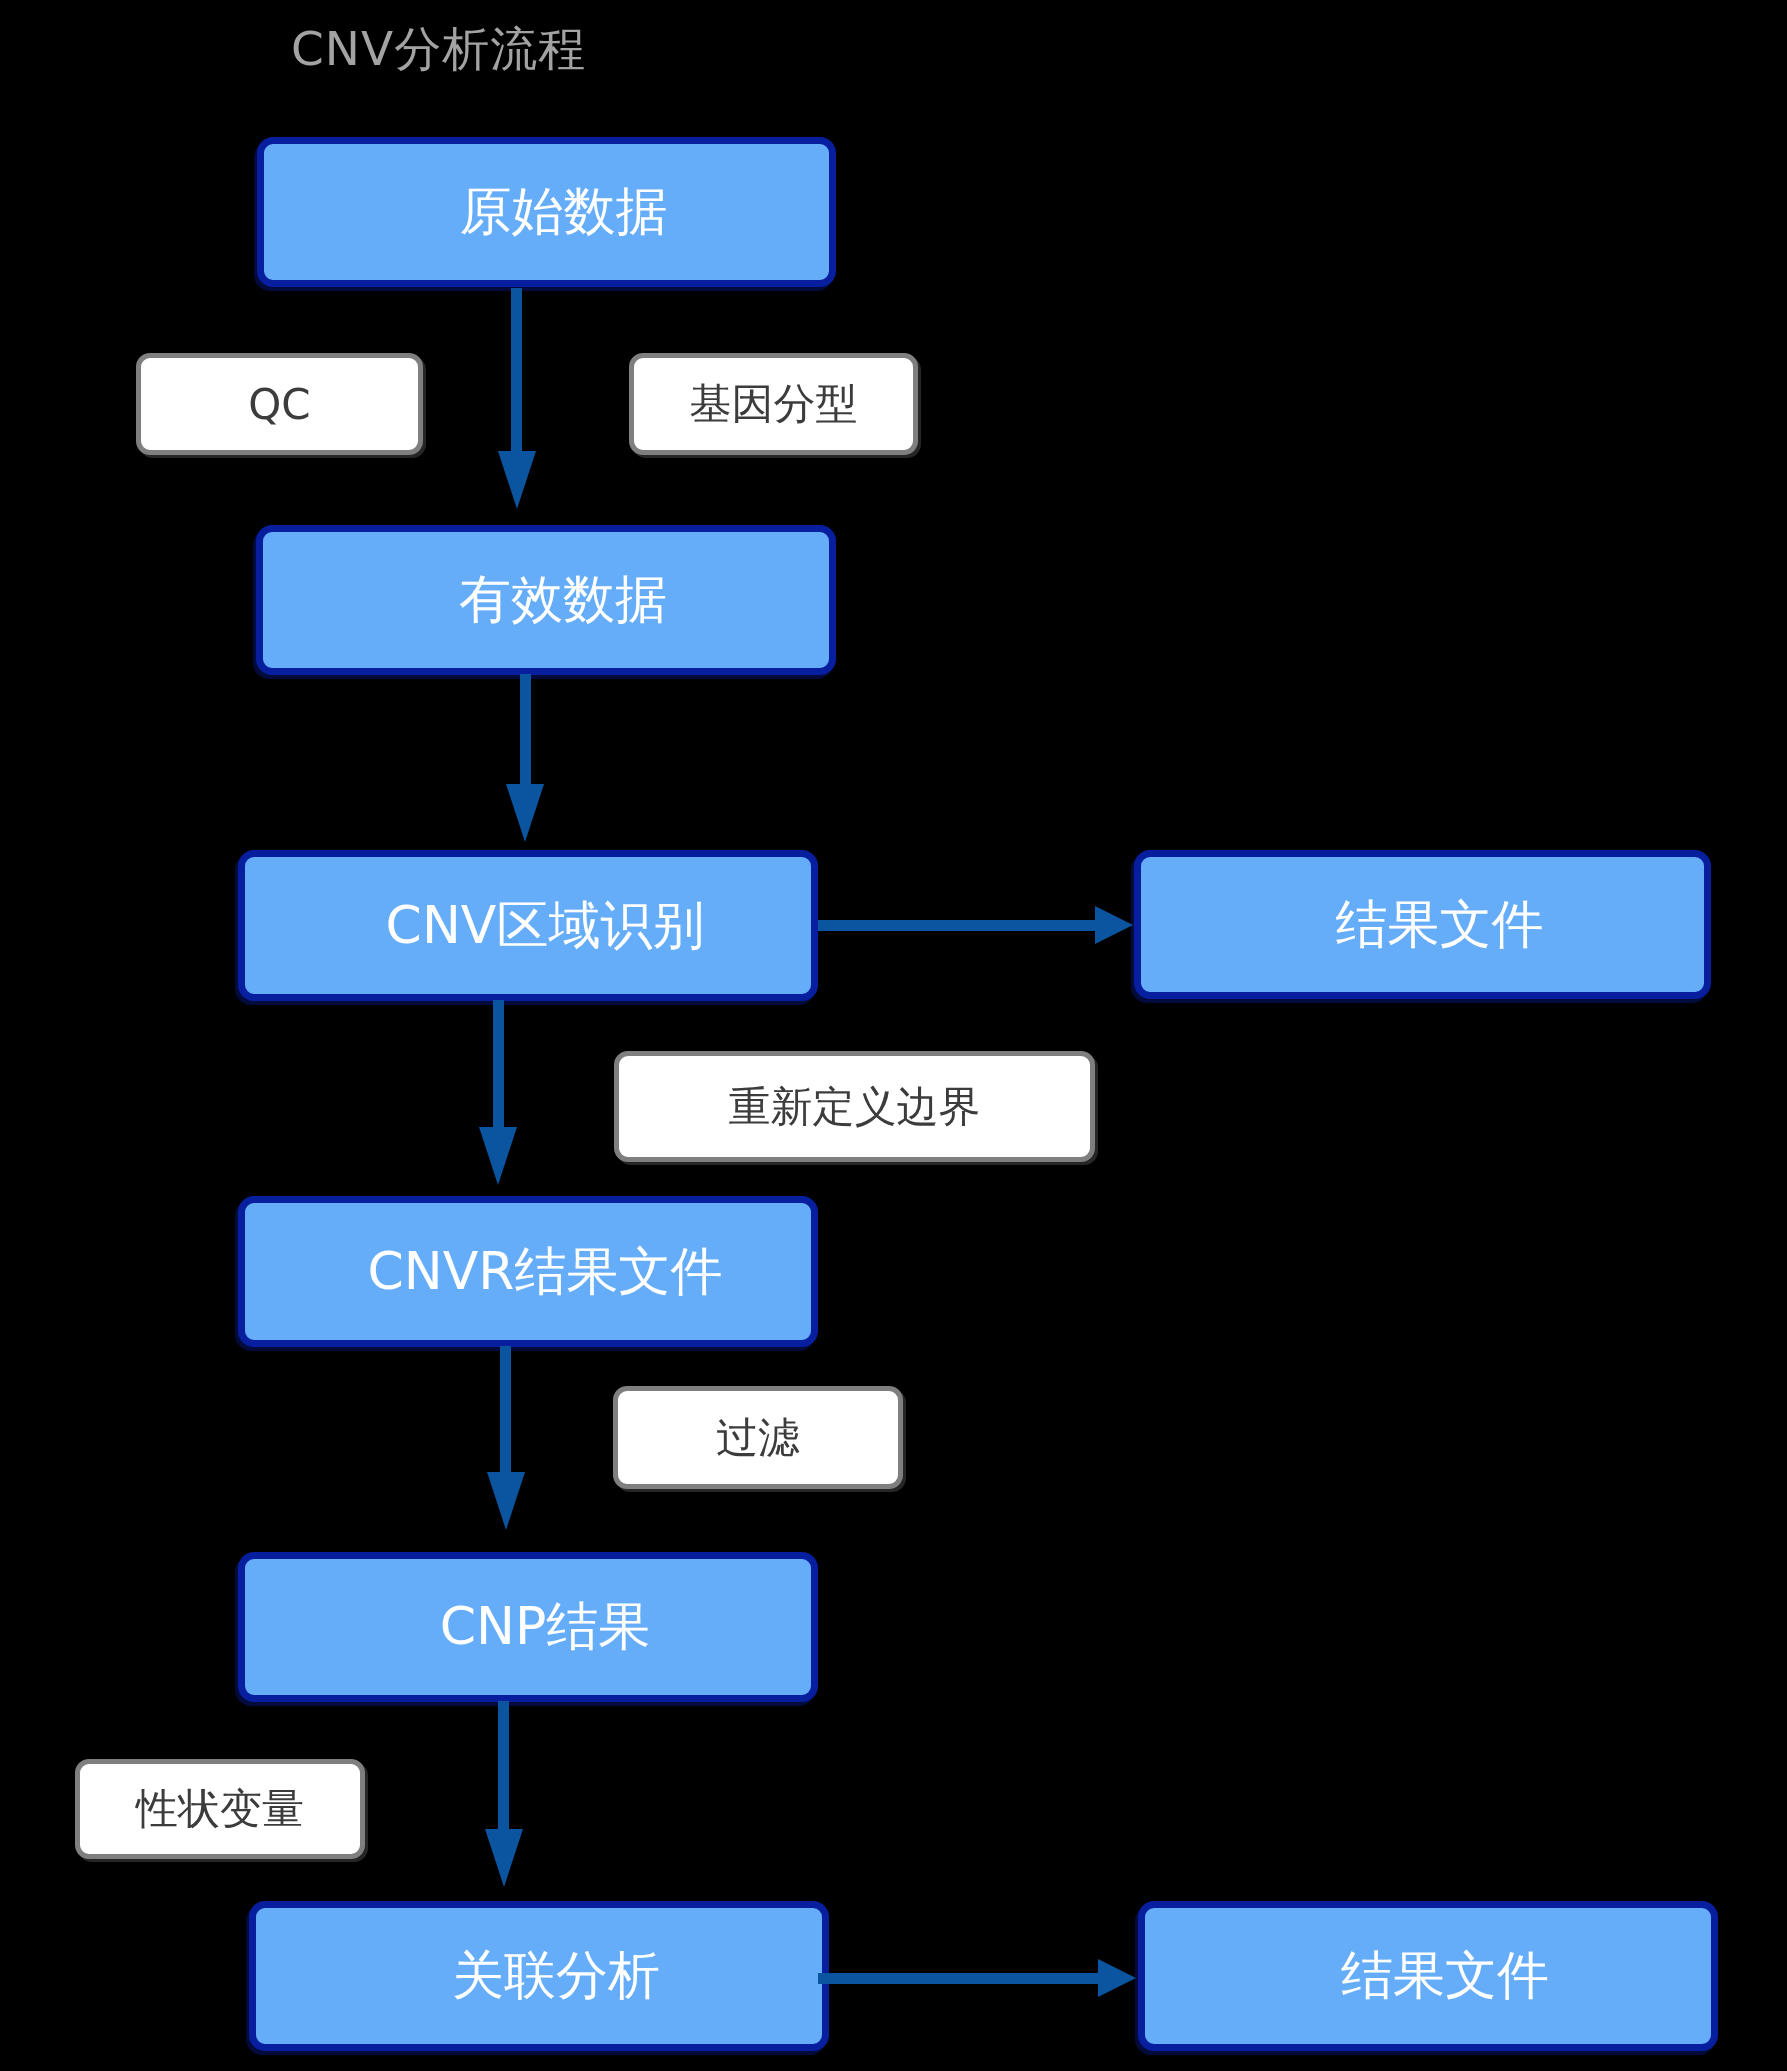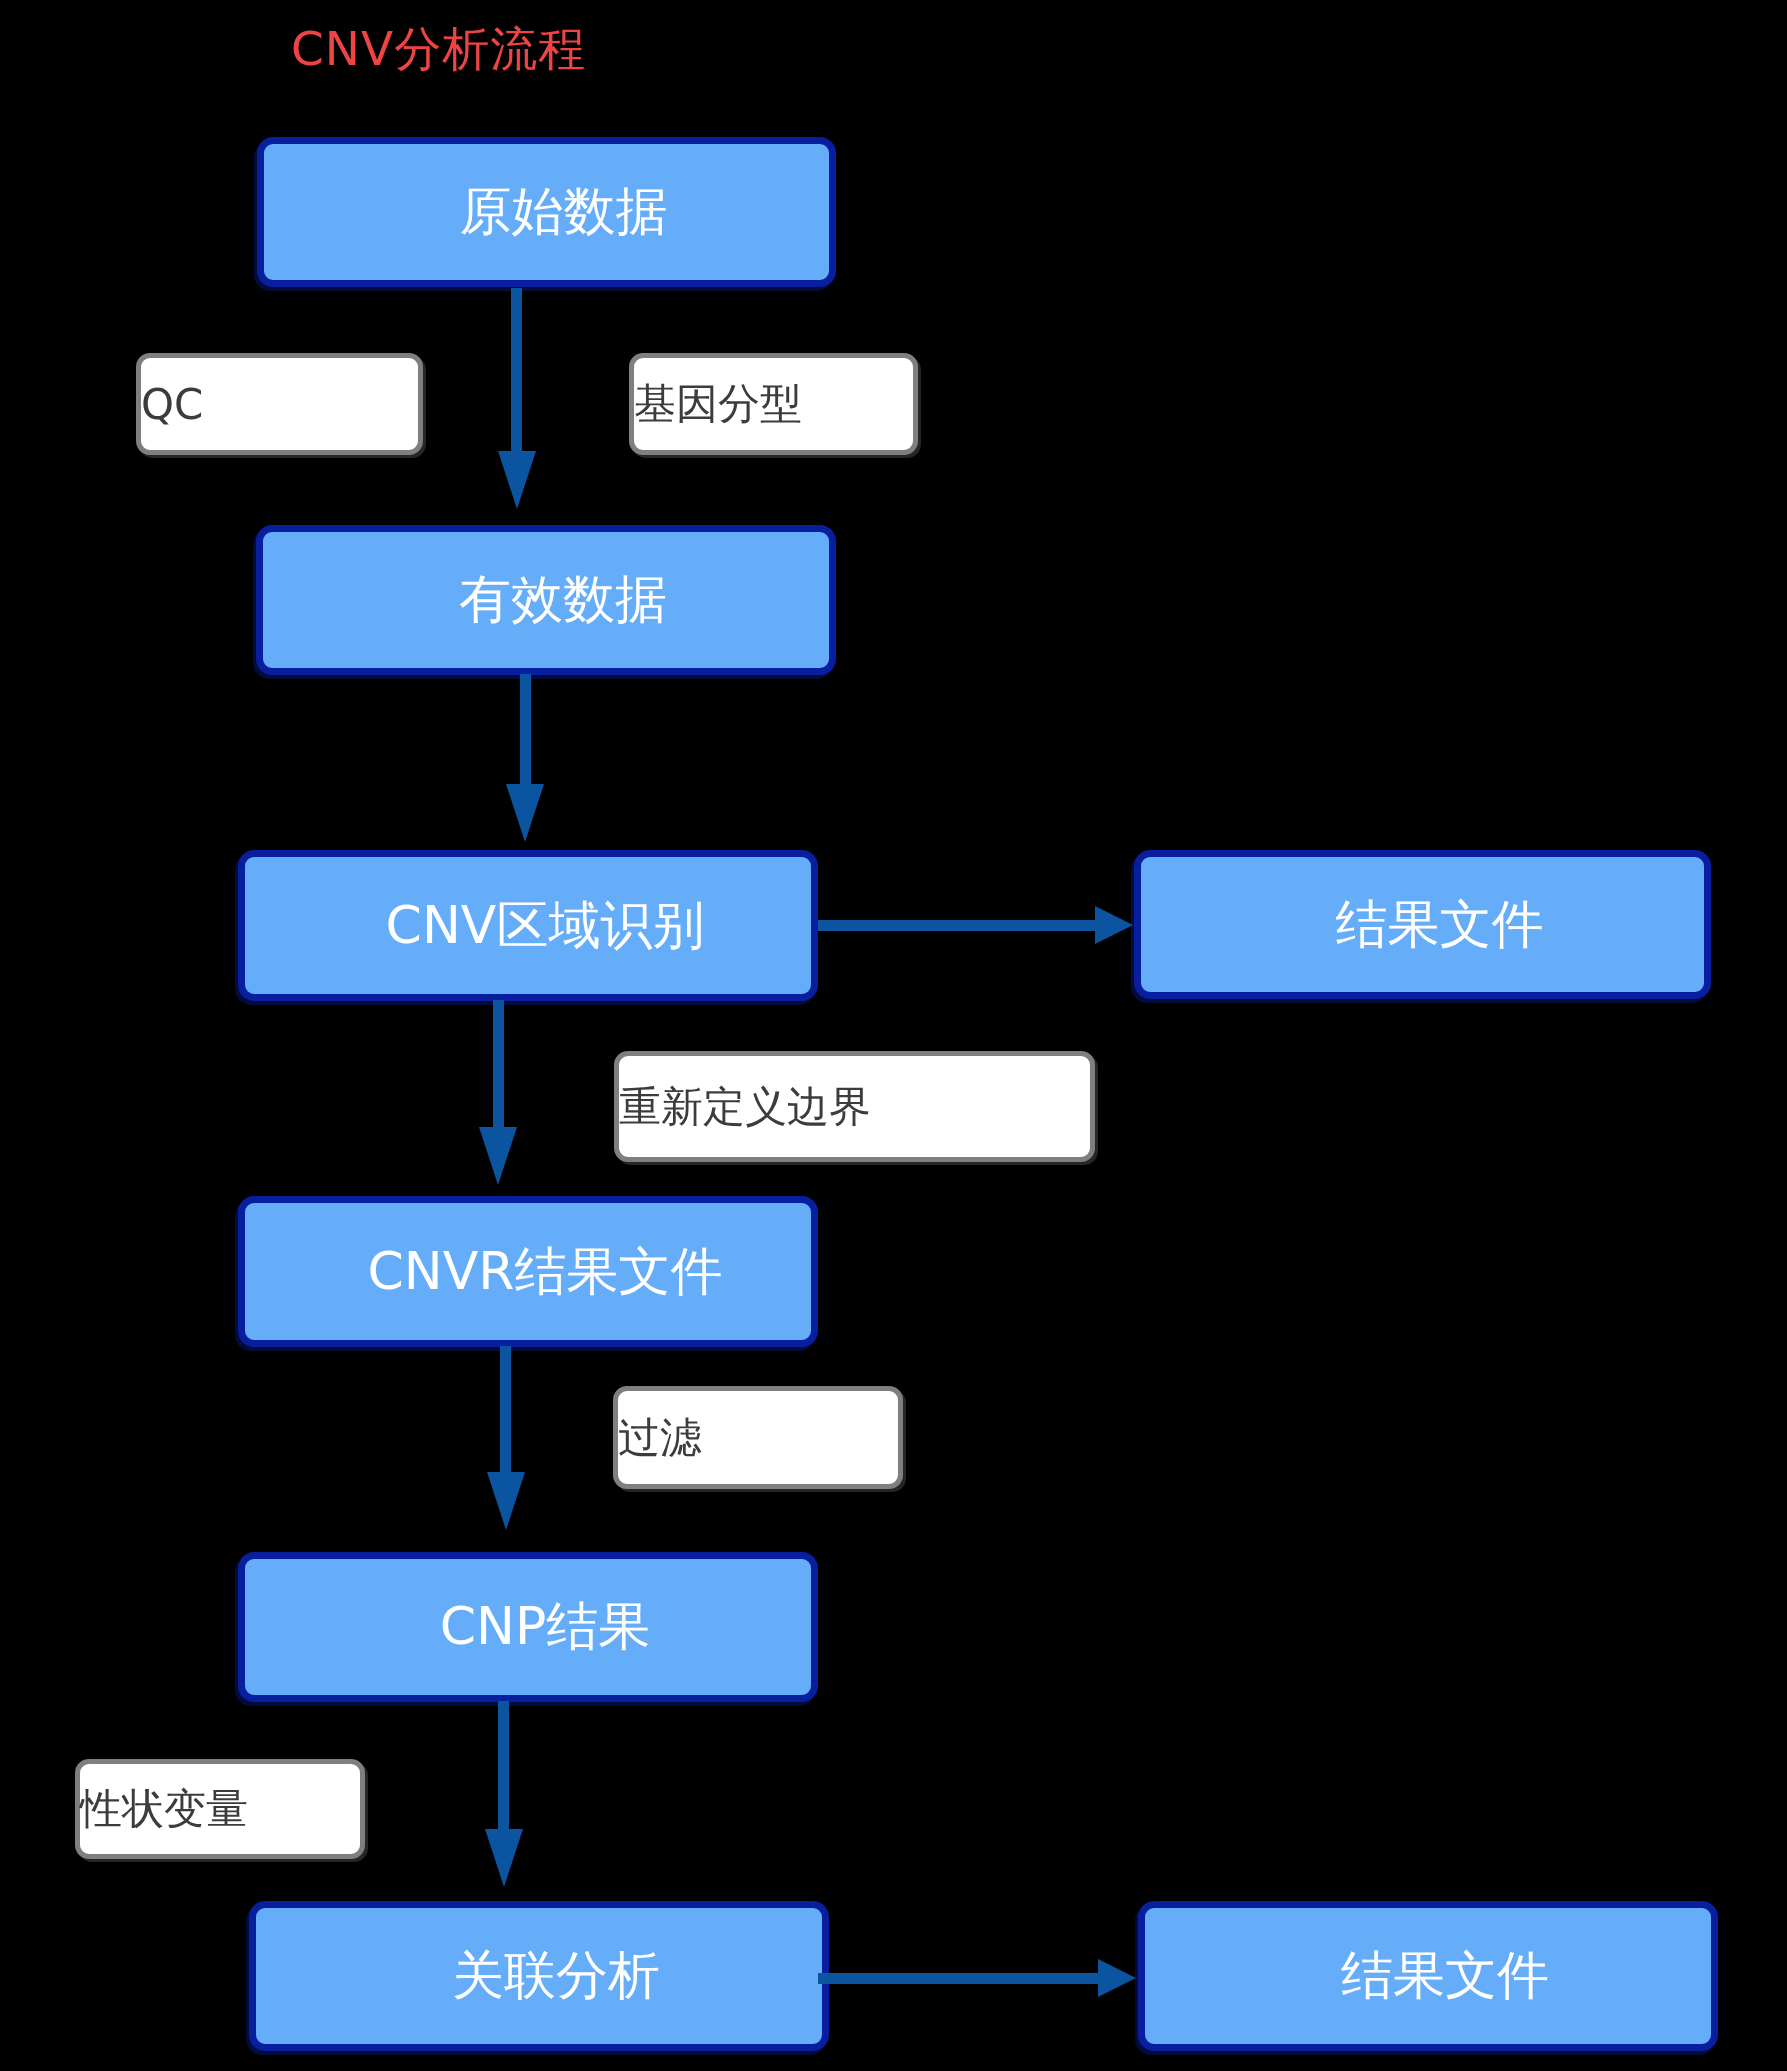--- a/index.html
+++ b/index.html
@@ -5,21 +5,21 @@
   html,body{margin:0;padding:0;background:#000;}
   #canvas{
     position:relative;
     width:1787px;height:2072px;
     background:var(--background,#000);
     font-family:"DejaVu Sans","Liberation Sans",sans-serif;
     overflow:hidden;
   }
   .diagram-title{
     position:absolute;left:291px;top:18px;
-    font-size:47px;color:#ef4444;font-weight:500;
+    font-size:47px;color:#a3a3a3;font-weight:500;
     letter-spacing:1px;
   }
   
   .node{
     position:absolute;
     background:var(--node-fill,#66ADF9);
     border:7px solid var(--node-border,#071F9E);
     border-radius:16px;
     box-sizing:border-box;
     display:flex;align-items:center;justify-content:center;
@@ -27,21 +27,21 @@
     box-shadow:-3px 4px 0 rgba(4,20,110,0.55);
     padding-left:34px;
   }
   
   .label-box{
     position:absolute;
     background:#ffffff;
     border:5px solid var(--label-border,#7F7F7F);
     border-radius:14px;
     box-sizing:border-box;
-    display:flex;align-items:center;
+    display:flex;align-items:center;justify-content:center;
     color:var(--label-text,#3C3C3C);font-size:42px;
     box-shadow:3px 3px 0 rgba(110,110,110,0.35);
   }
   
   .stem-v{position:absolute;width:11px;background:var(--arrow,#0B54A0);}
   .stem-h{position:absolute;height:11px;background:var(--arrow,#0B54A0);}
   .head-down{
     position:absolute;width:0;height:0;
     border-left:19px solid transparent;
     border-right:19px solid transparent;

